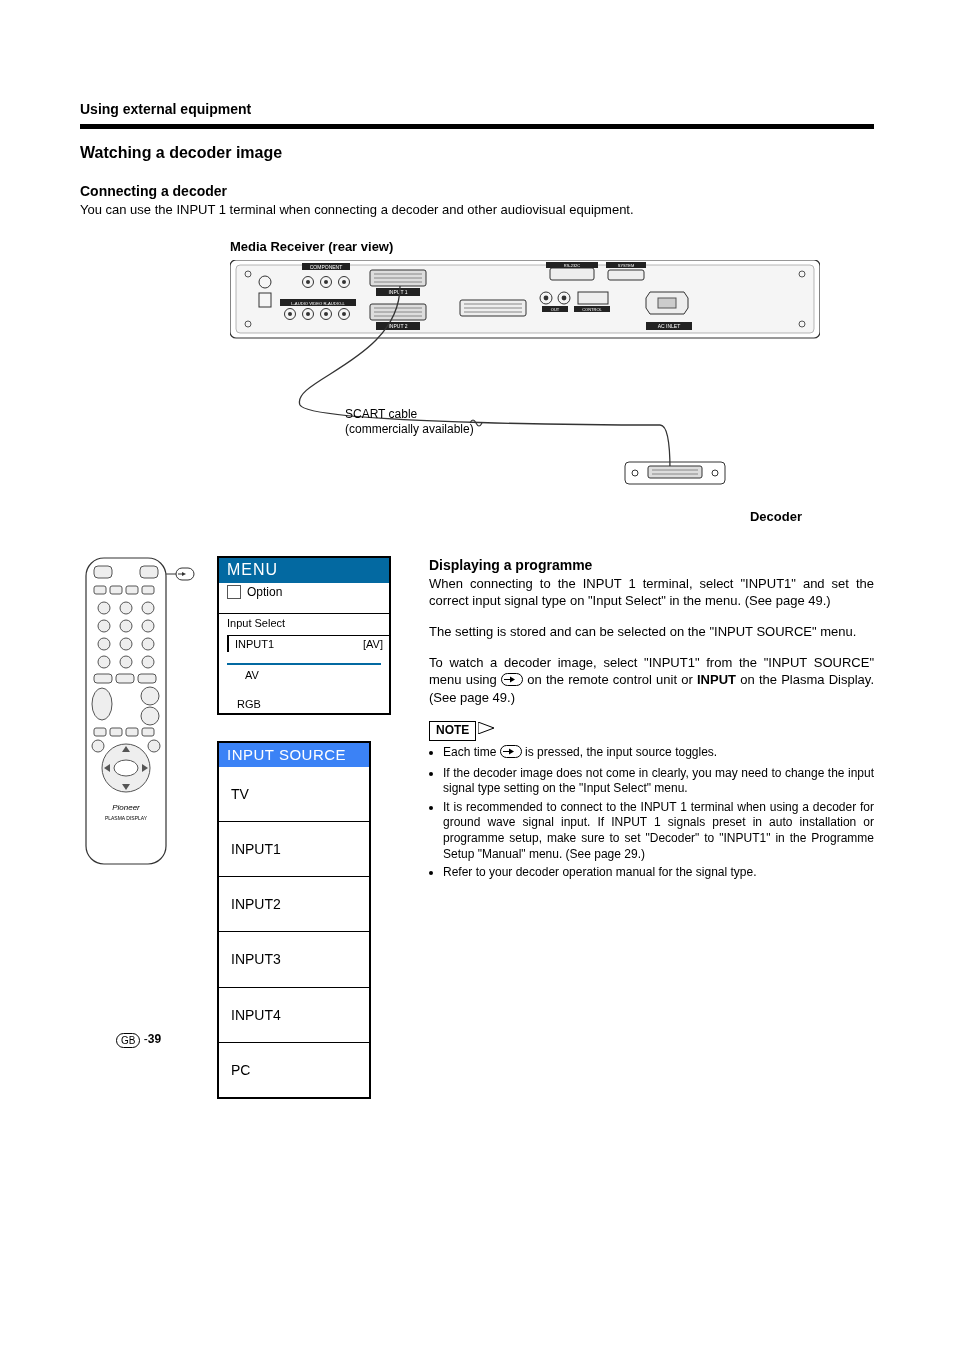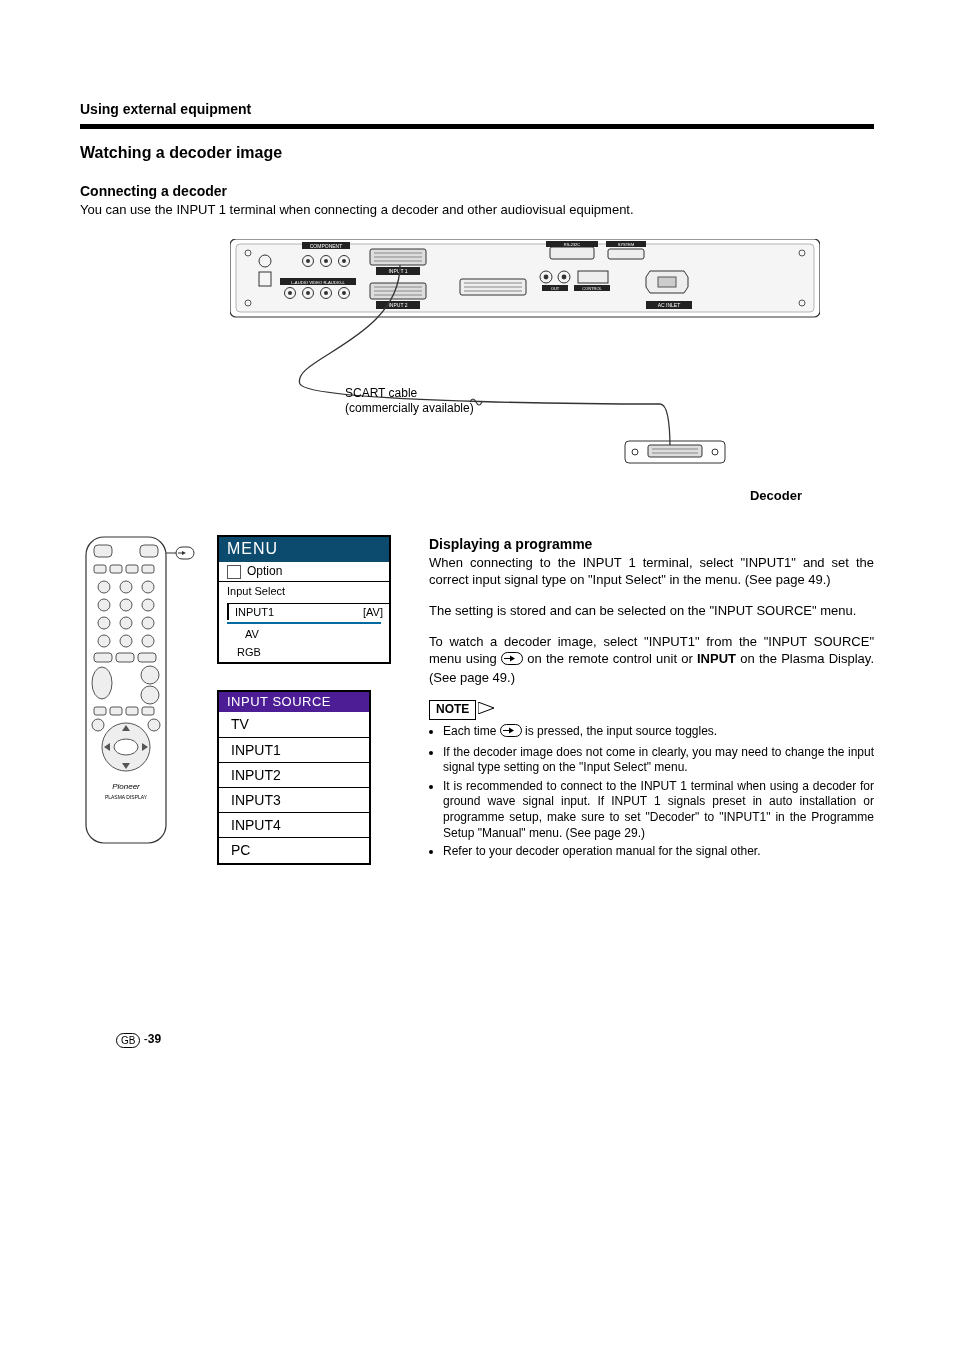--- a/index.html
+++ b/index.html
@@ -73,21 +73,21 @@
     width: 190px;
     flex-shrink: 0;
   }
   .menu-box {
     border: 2px solid #000;
     width: 170px;
     margin-bottom: 26px;
     font-size: 12px;
   }
   .menu-header {
-    background: #0c4a6e;
+    background: #0369a1;
     color: #fff;
     font-size: 16px;
     padding: 2px 8px;
     letter-spacing: 1px;
   }
   .menu-row {
     display: flex;
     justify-content: space-between;
     align-items: flex-start;
     padding: 2px 8px;
@@ -99,46 +99,47 @@
     width: 12px;
     height: 12px;
     border: 1px solid #555;
     margin-right: 6px;
     vertical-align: middle;
   }
   .menu-sub {
     padding: 2px 24px 2px 8px;
     border-top: 1px solid #000;
     font-size: 11px;
+    margin-top: 11px;
   }
   .menu-sub.inner {
     border-left: 2px solid #000;
     margin: 2px 0 2px 8px;
     padding: 1px 6px;
     display: flex;
     justify-content: space-between;
   }
   .menu-sub.indent {
     border-top: none;
     padding-left: 18px;
   }
   .source-box {
     border: 2px solid #000;
     width: 150px;
     font-size: 14px;
   }
   .source-header {
-    background: #4c1d95;
+    background: #3b82f6;
     color: #fff;
     padding: 2px 8px;
-    font-size: 13px;
+    font-size: 15px;
     letter-spacing: 0.5px;
   }
   .source-row {
-    padding: 3px 12px;
+    padding: 18px 12px;
     border-top: 1px solid #000;
   }
   .col-text {
     flex: 1;
     position: relative;
     font-size: 13px;
   }
   .col-text p { margin: 0 0 14px 0; text-align: justify; }
   .note-tag {
     display: inline-block;
@@ -194,20 +195,21 @@
 
   <div class="header-label">Using external equipment</div>
   <hr class="thick-rule">
 
   <div class="h1">Watching a decoder image</div>
 
   <div class="h2">Connecting a decoder</div>
   <div class="body-text">You can use the INPUT 1 terminal when connecting a decoder and other audiovisual equipment.</div>
 
   <div class="diagram-block">
+    <div class="diagram-title">Media Receiver (rear view)</div>
 
     <svg class="receiver-svg" width="590" height="245" viewBox="0 0 590 245">
 
       <rect x="0" y="0" width="590" height="78" rx="6" fill="none" stroke="#333" stroke-width="1.2"></rect>
       <rect x="6" y="5" width="578" height="68" rx="4" fill="#f5f5f5" stroke="#888" stroke-width="0.6"></rect>
 
       <circle cx="18" cy="14" r="3" fill="none" stroke="#555"></circle>
         <circle cx="572" cy="14" r="3" fill="none" stroke="#555"></circle>
       <circle cx="18" cy="64" r="3" fill="none" stroke="#555"></circle>
         <circle cx="572" cy="64" r="3" fill="none" stroke="#555"></circle>
@@ -426,21 +428,21 @@
               <svg width="22" height="13" viewBox="0 0 22 13">
                   <rect x="0.5" y="0.5" width="21" height="12" rx="6" fill="#fff" stroke="#000"></rect>
                   <line x1="3" y1="6.5" x2="9" y2="6.5" stroke="#000"></line>
                   <polygon points="9,3.5 9,9.5 14,6.5" fill="#000"></polygon>
                 </svg>
             </span>
             <span> is pressed, the input source toggles.</span>
           </li>
           <li>If the decoder image does not come in clearly, you may need to change the input signal type setting on the "Input Select" menu.</li>
           <li>It is recommended to connect to the INPUT 1 terminal when using a decoder for ground wave signal input. If INPUT 1 signals preset in auto installation or programme setup, make sure to set "Decoder" to "INPUT1" in the Programme Setup "Manual" menu. (See page 29.)</li>
-          <li>Refer to your decoder operation manual for the signal other.</li>
+          <li>Refer to your decoder operation manual for the signal type.</li>
         </ul>
       </div>
     </div>
 
   </div>
 
   <div class="page-num">
     <span class="gb">GB</span>
     -<b>39</b>
   </div>

